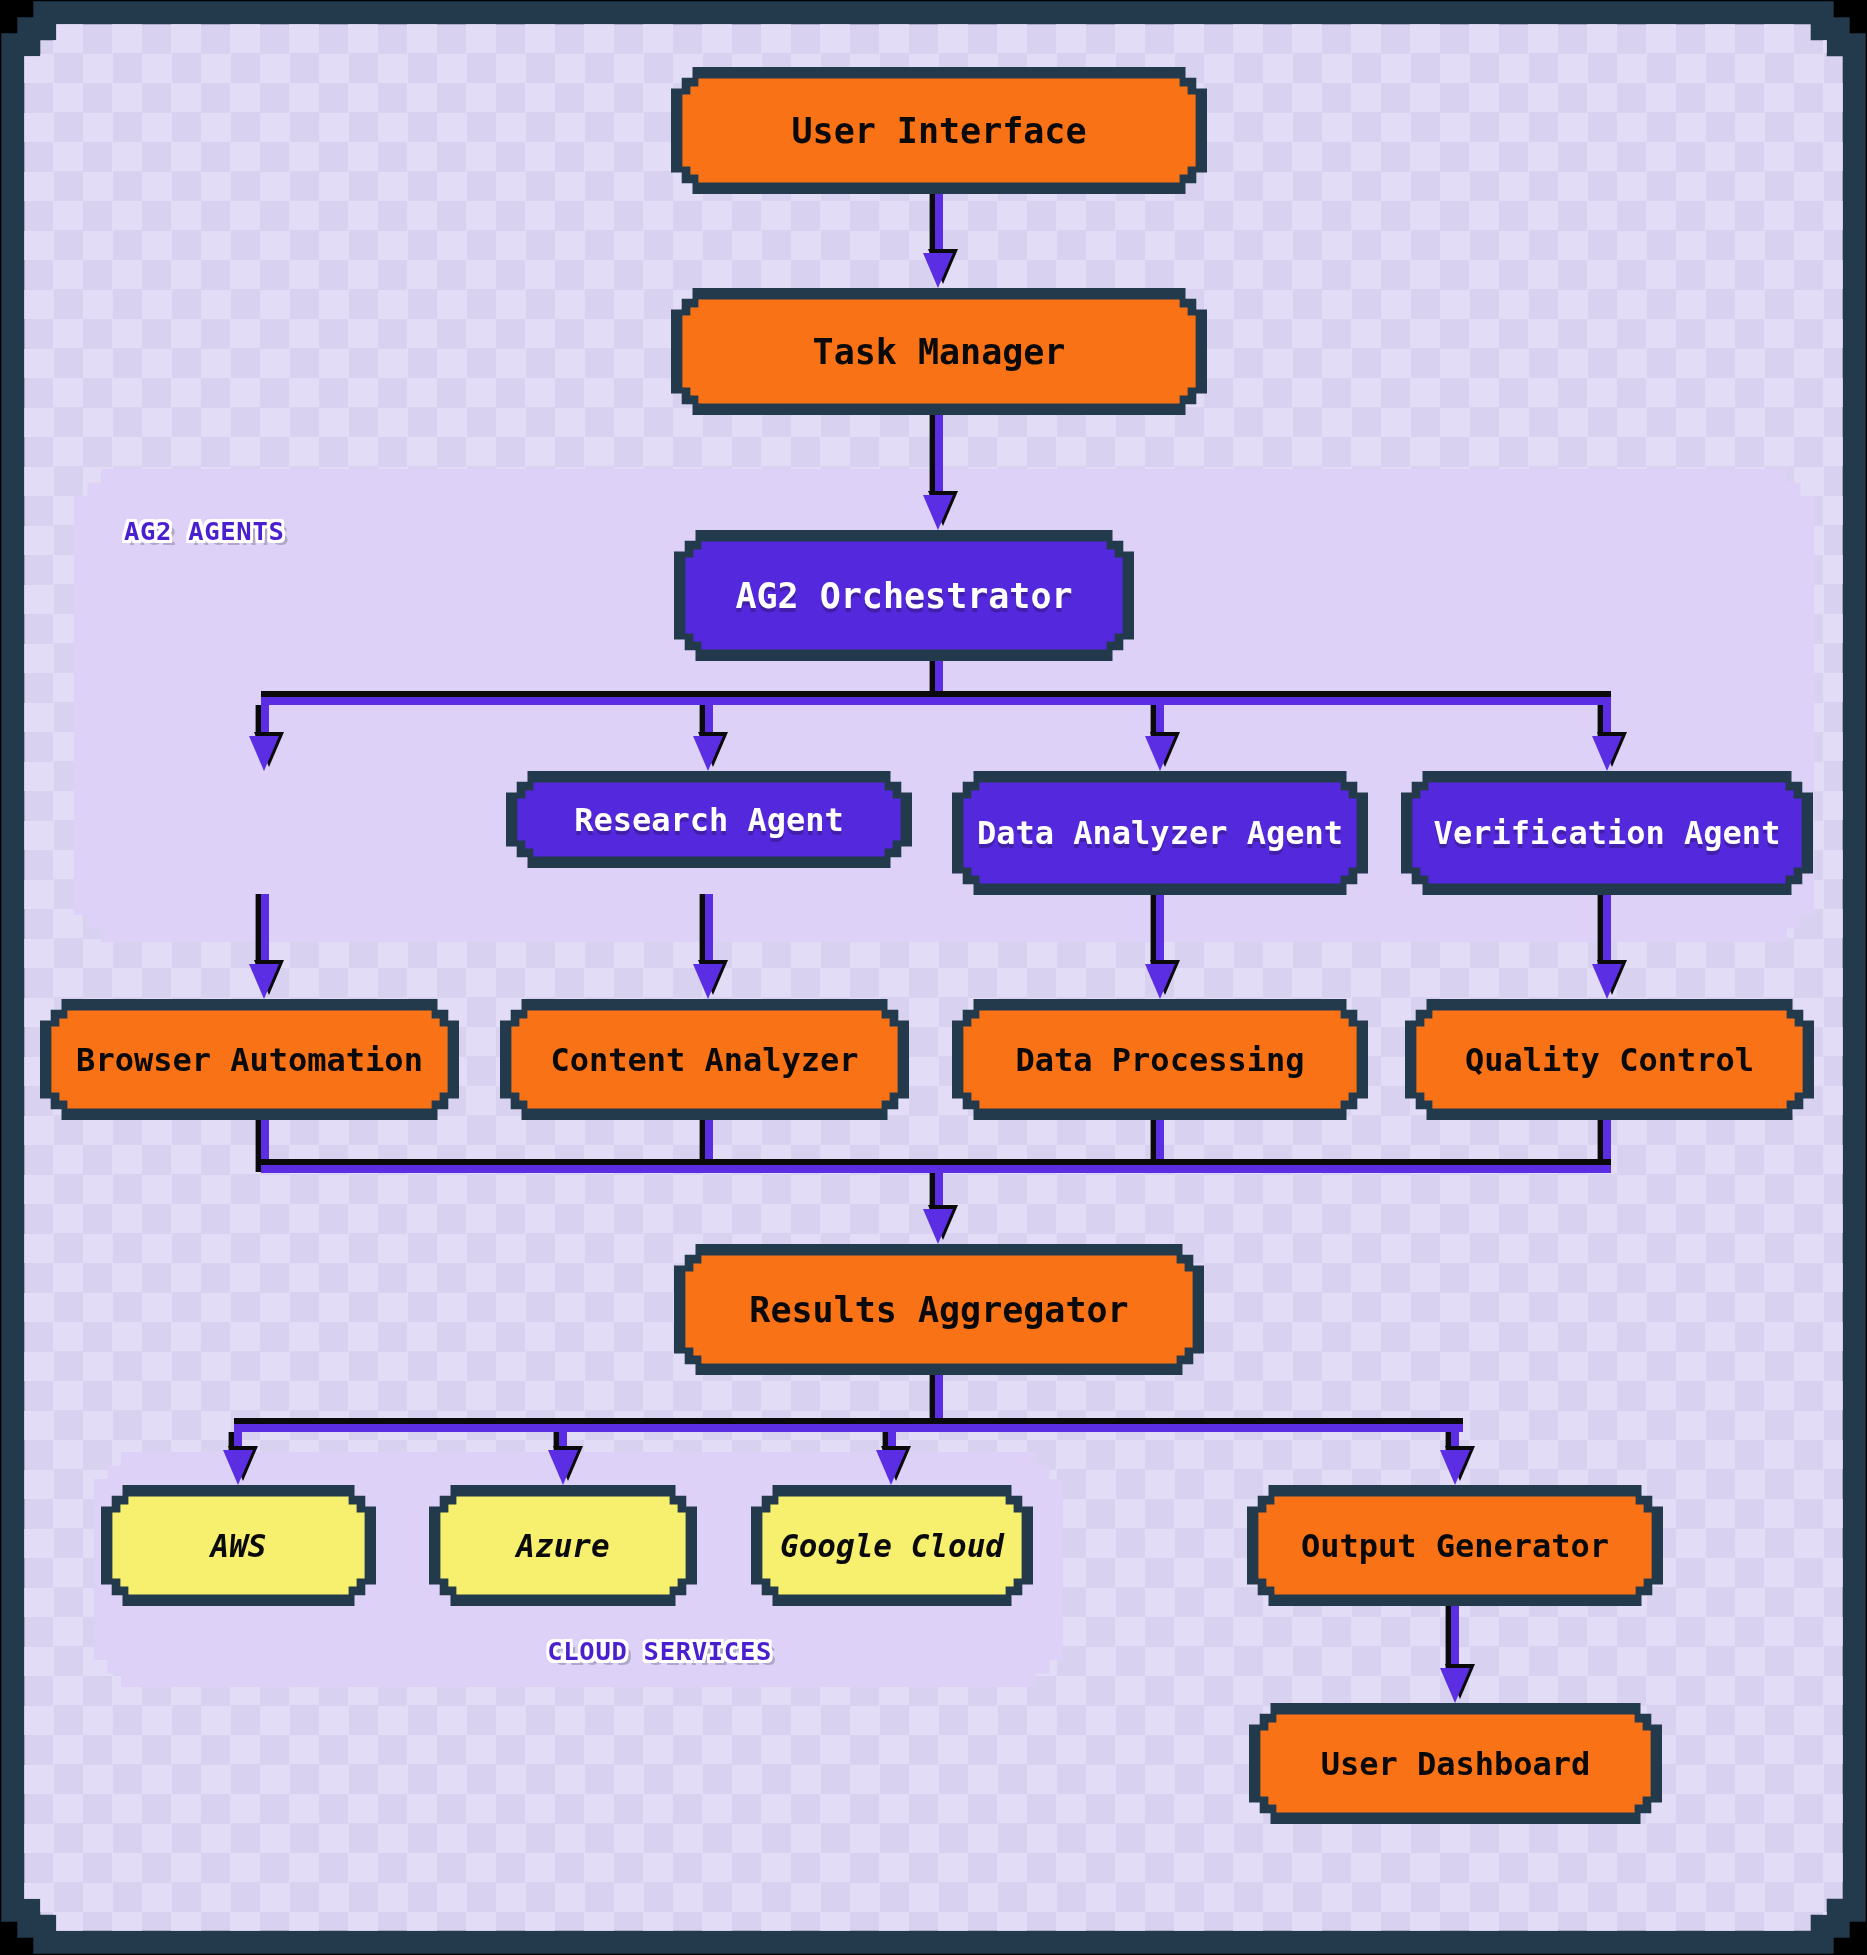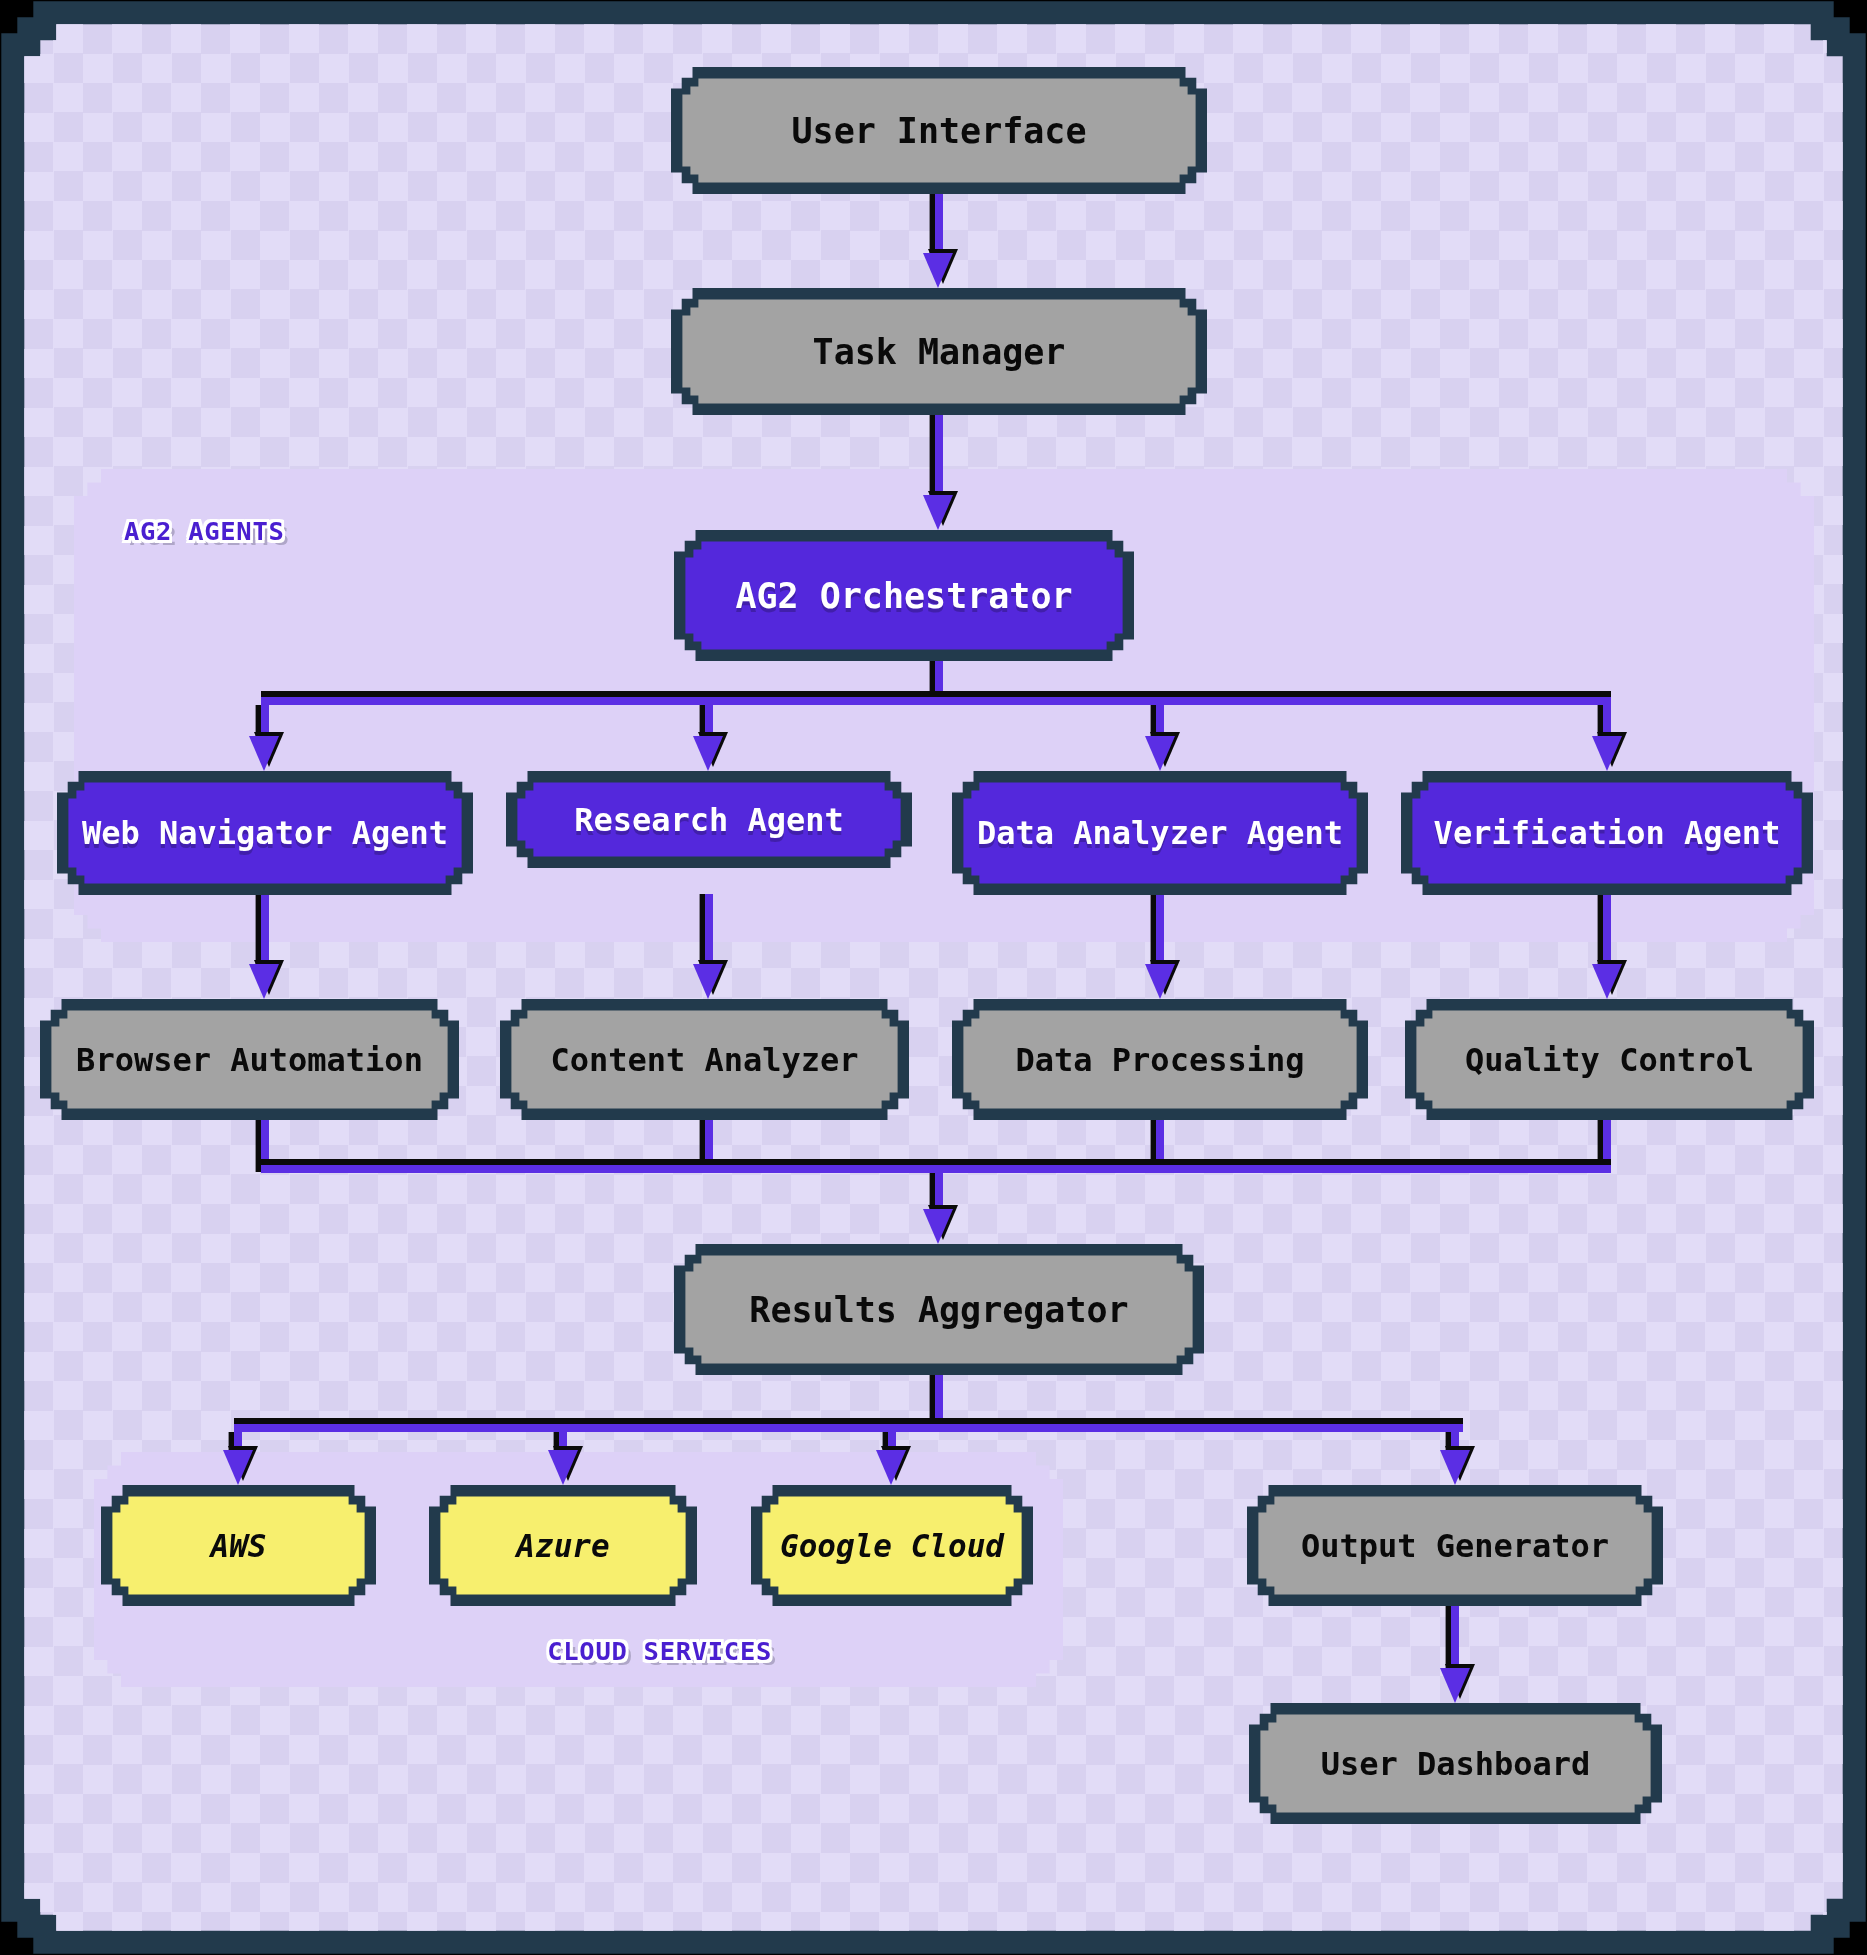--- a/index.html
+++ b/index.html
@@ -24,21 +24,21 @@
   .frame{position:absolute;inset:1.3px;background:var(--navy);clip-path:var(--clipC);z-index:0;}
   .pagebg{position:absolute;inset:23px;background-color:var(--page);
     background-image:repeating-conic-gradient(var(--check) 0% 25%, rgba(0,0,0,0) 0% 50%);
     background-size:59px 59px;clip-path:var(--clipC);}
   .group{position:absolute;background:var(--group);clip-path:var(--clipD);z-index:1;}
   .group-label{position:absolute;z-index:3;color:var(--grouplabel);font-size:25.5px;font-weight:700;letter-spacing:0.7px;
     text-shadow:-2.7px 0 0 #fff,2.7px 0 0 #fff,0 -2.7px 0 #fff,0 2.7px 0 #fff,-2.7px -2.7px 0 #fff,2.7px -2.7px 0 #fff,-2.7px 2.7px 0 #fff,2.7px 2.7px 0 #fff,5.4px 5.4px 0 rgba(40,40,60,.25);}
   .node{position:absolute;z-index:4;}
   .px-outer{position:absolute;inset:0;background:var(--navy);clip-path:var(--clipA);filter:drop-shadow(5.4px 8px 0 var(--navy-shadow));}
   .px-inner{position:absolute;inset:11.4px;clip-path:var(--clipB);display:flex;align-items:center;justify-content:center;text-align:center;}
-  .fill-white{background:#a3a3a3;}
+  .fill-white{background:#f97316;}
   .fill-purple{background:var(--purple);}
   .fill-yellow{background:var(--yellow);font-style:italic;}
   .label{font-weight:700;letter-spacing:0;}
   .t-dark{color:#0a0a0a;}
   .t-light{color:#fff;text-shadow:0 4px 0 rgba(0,0,0,.22);}
   .fs-big{font-size:35px;}
   .fs-med{font-size:32px;}
   .fs-small{font-size:31px;}
   .vline{position:absolute;width:8px;background:var(--edge);box-shadow:-5.4px 0 0 var(--edge-black);z-index:2;}
   .hline{position:absolute;height:8px;background:var(--edge);box-shadow:0 -6px 0 var(--edge-black);z-index:2;}
@@ -124,27 +124,20 @@
   </div>
 
   <div class="node" style="left:674px;top:530px;width:460px;height:131px">
     <div class="px-outer">
         <div class="px-inner fill-purple">
       <span class="label t-light fs-big">AG2 Orchestrator</span>
     </div>
       </div>
   </div>
 
-  <div class="node" style="left:57px;top:771px;width:416px;height:124px">
-    <div class="px-outer">
-        <div class="px-inner fill-purple">
-      <span class="label t-light fs-med">Web Navigator Agent</span>
-    </div>
-      </div>
-  </div>
 
   <div class="node" style="left:506px;top:771px;width:406px;height:97px">
     <div class="px-outer">
         <div class="px-inner fill-purple">
       <span class="label t-light fs-med">Research Agent</span>
     </div>
       </div>
   </div>
 
   <div class="node" style="left:952px;top:771px;width:416px;height:124px">

